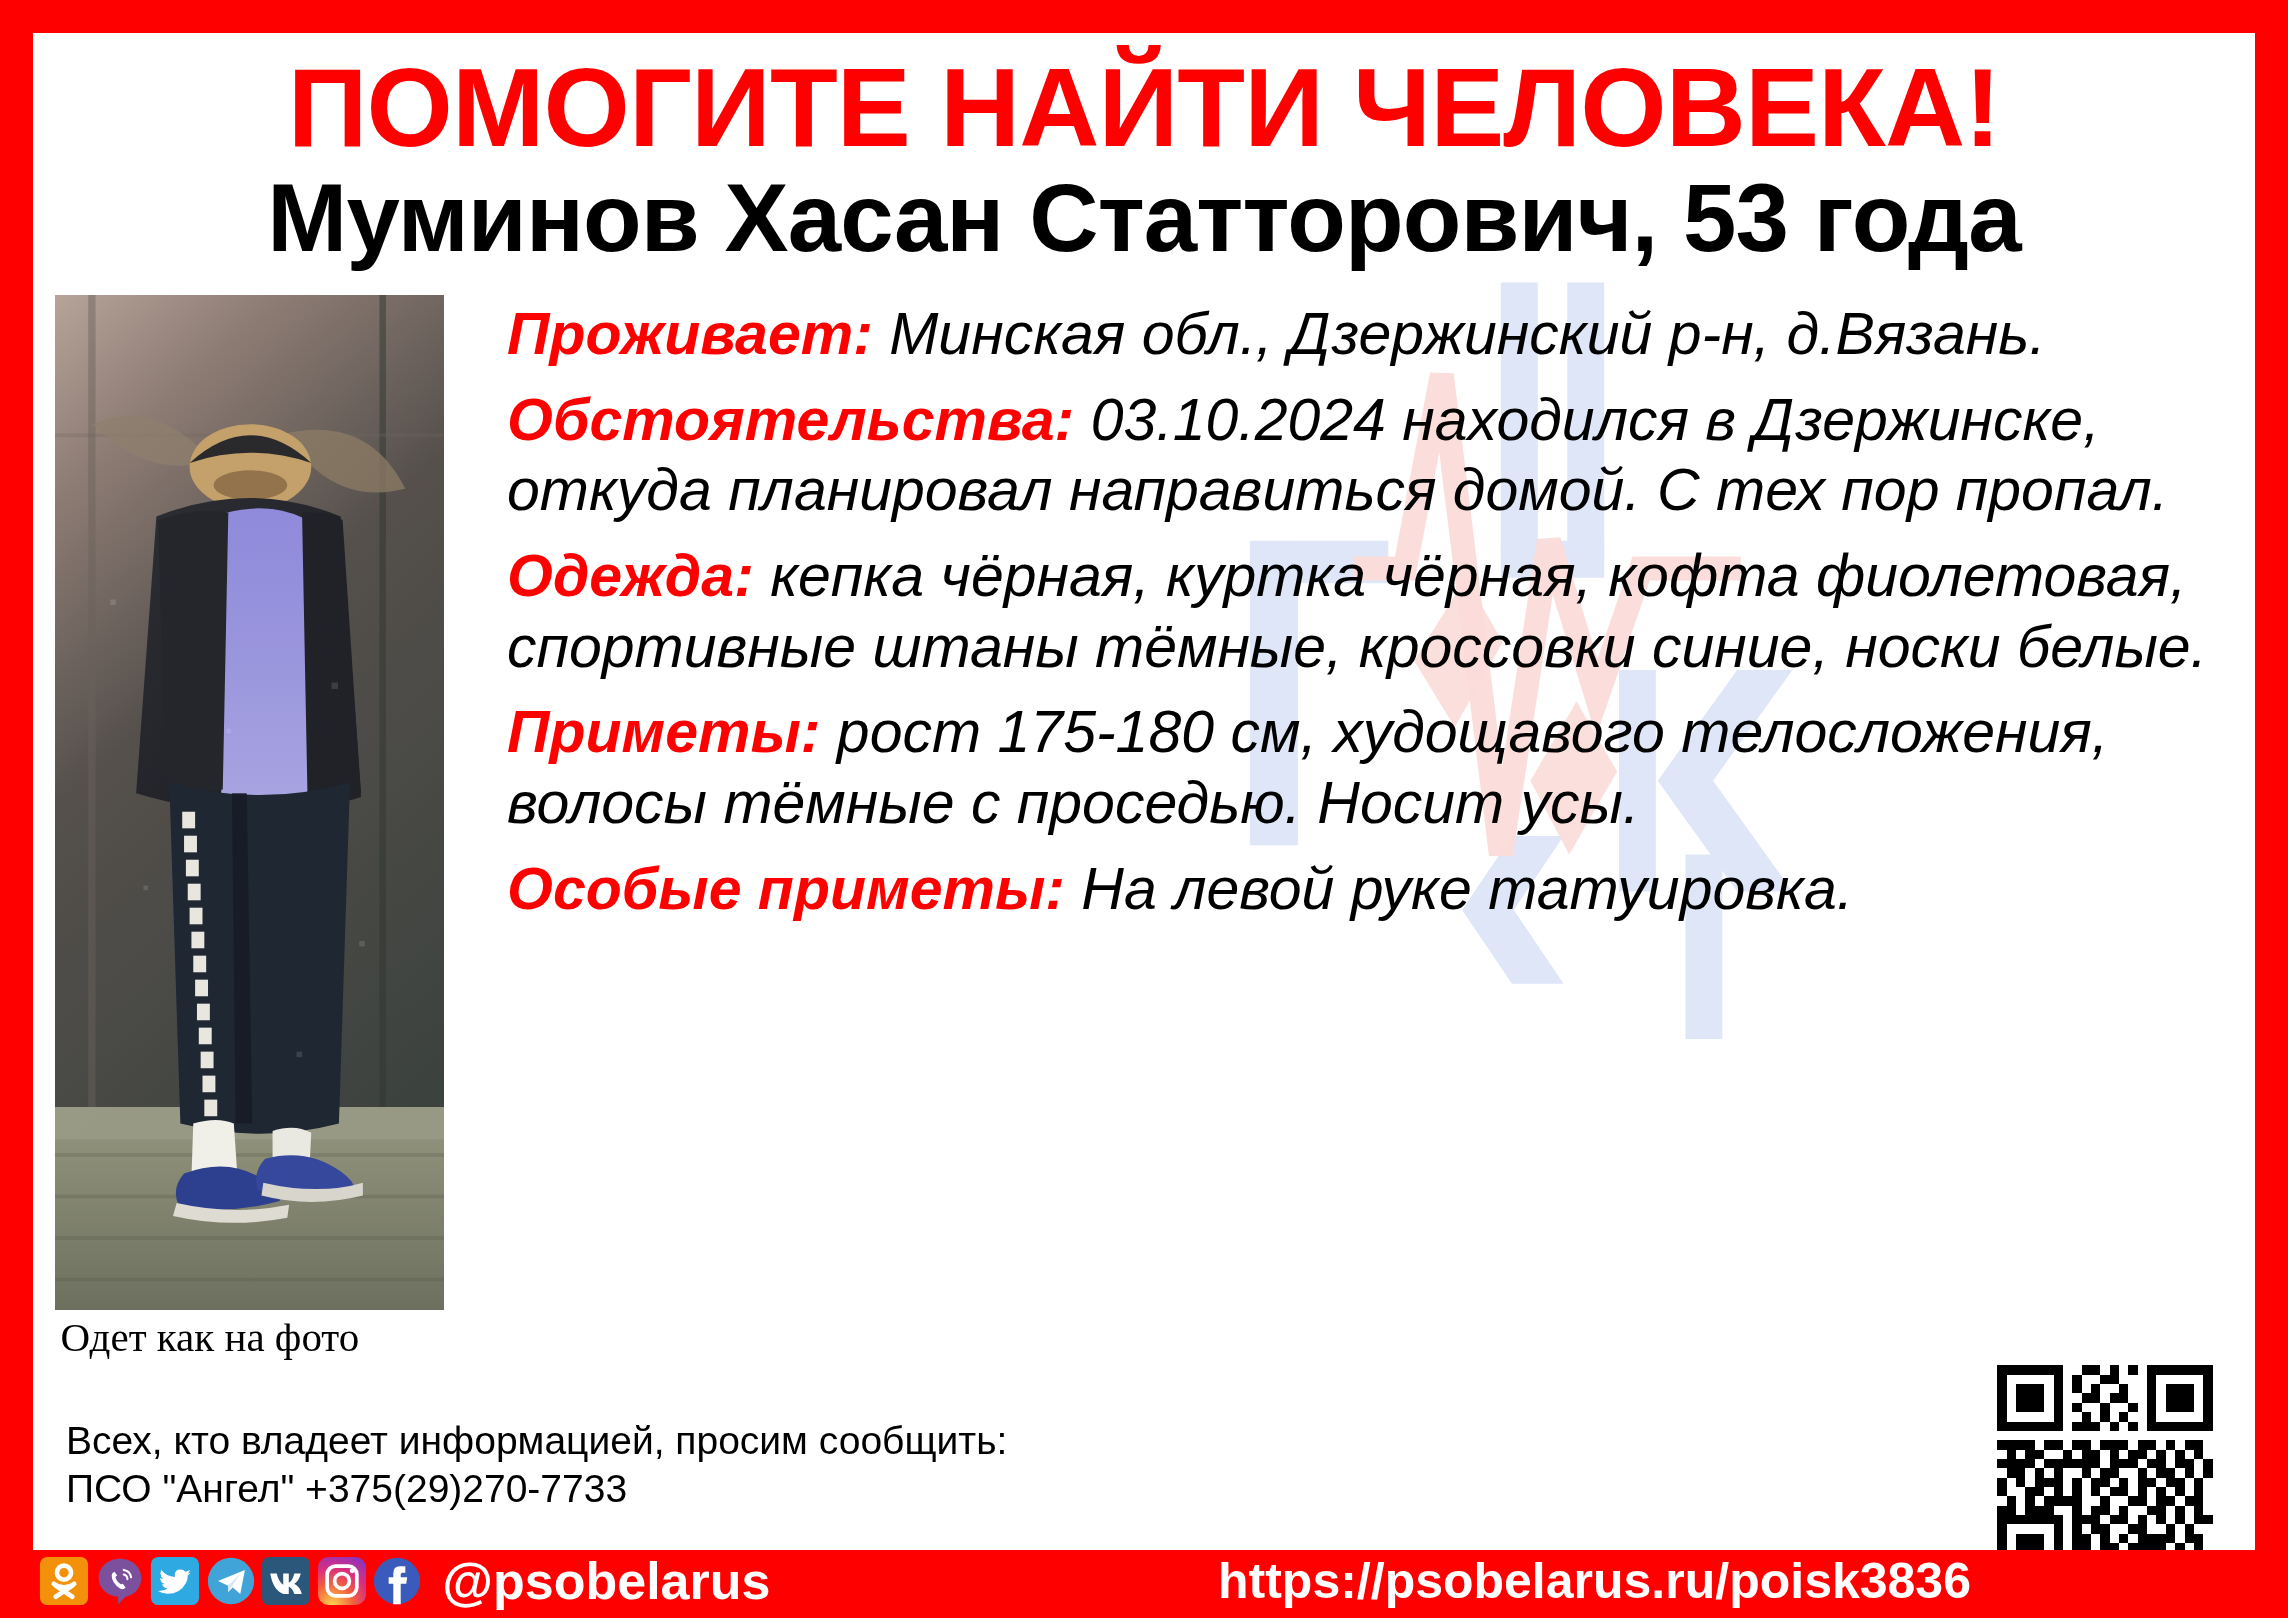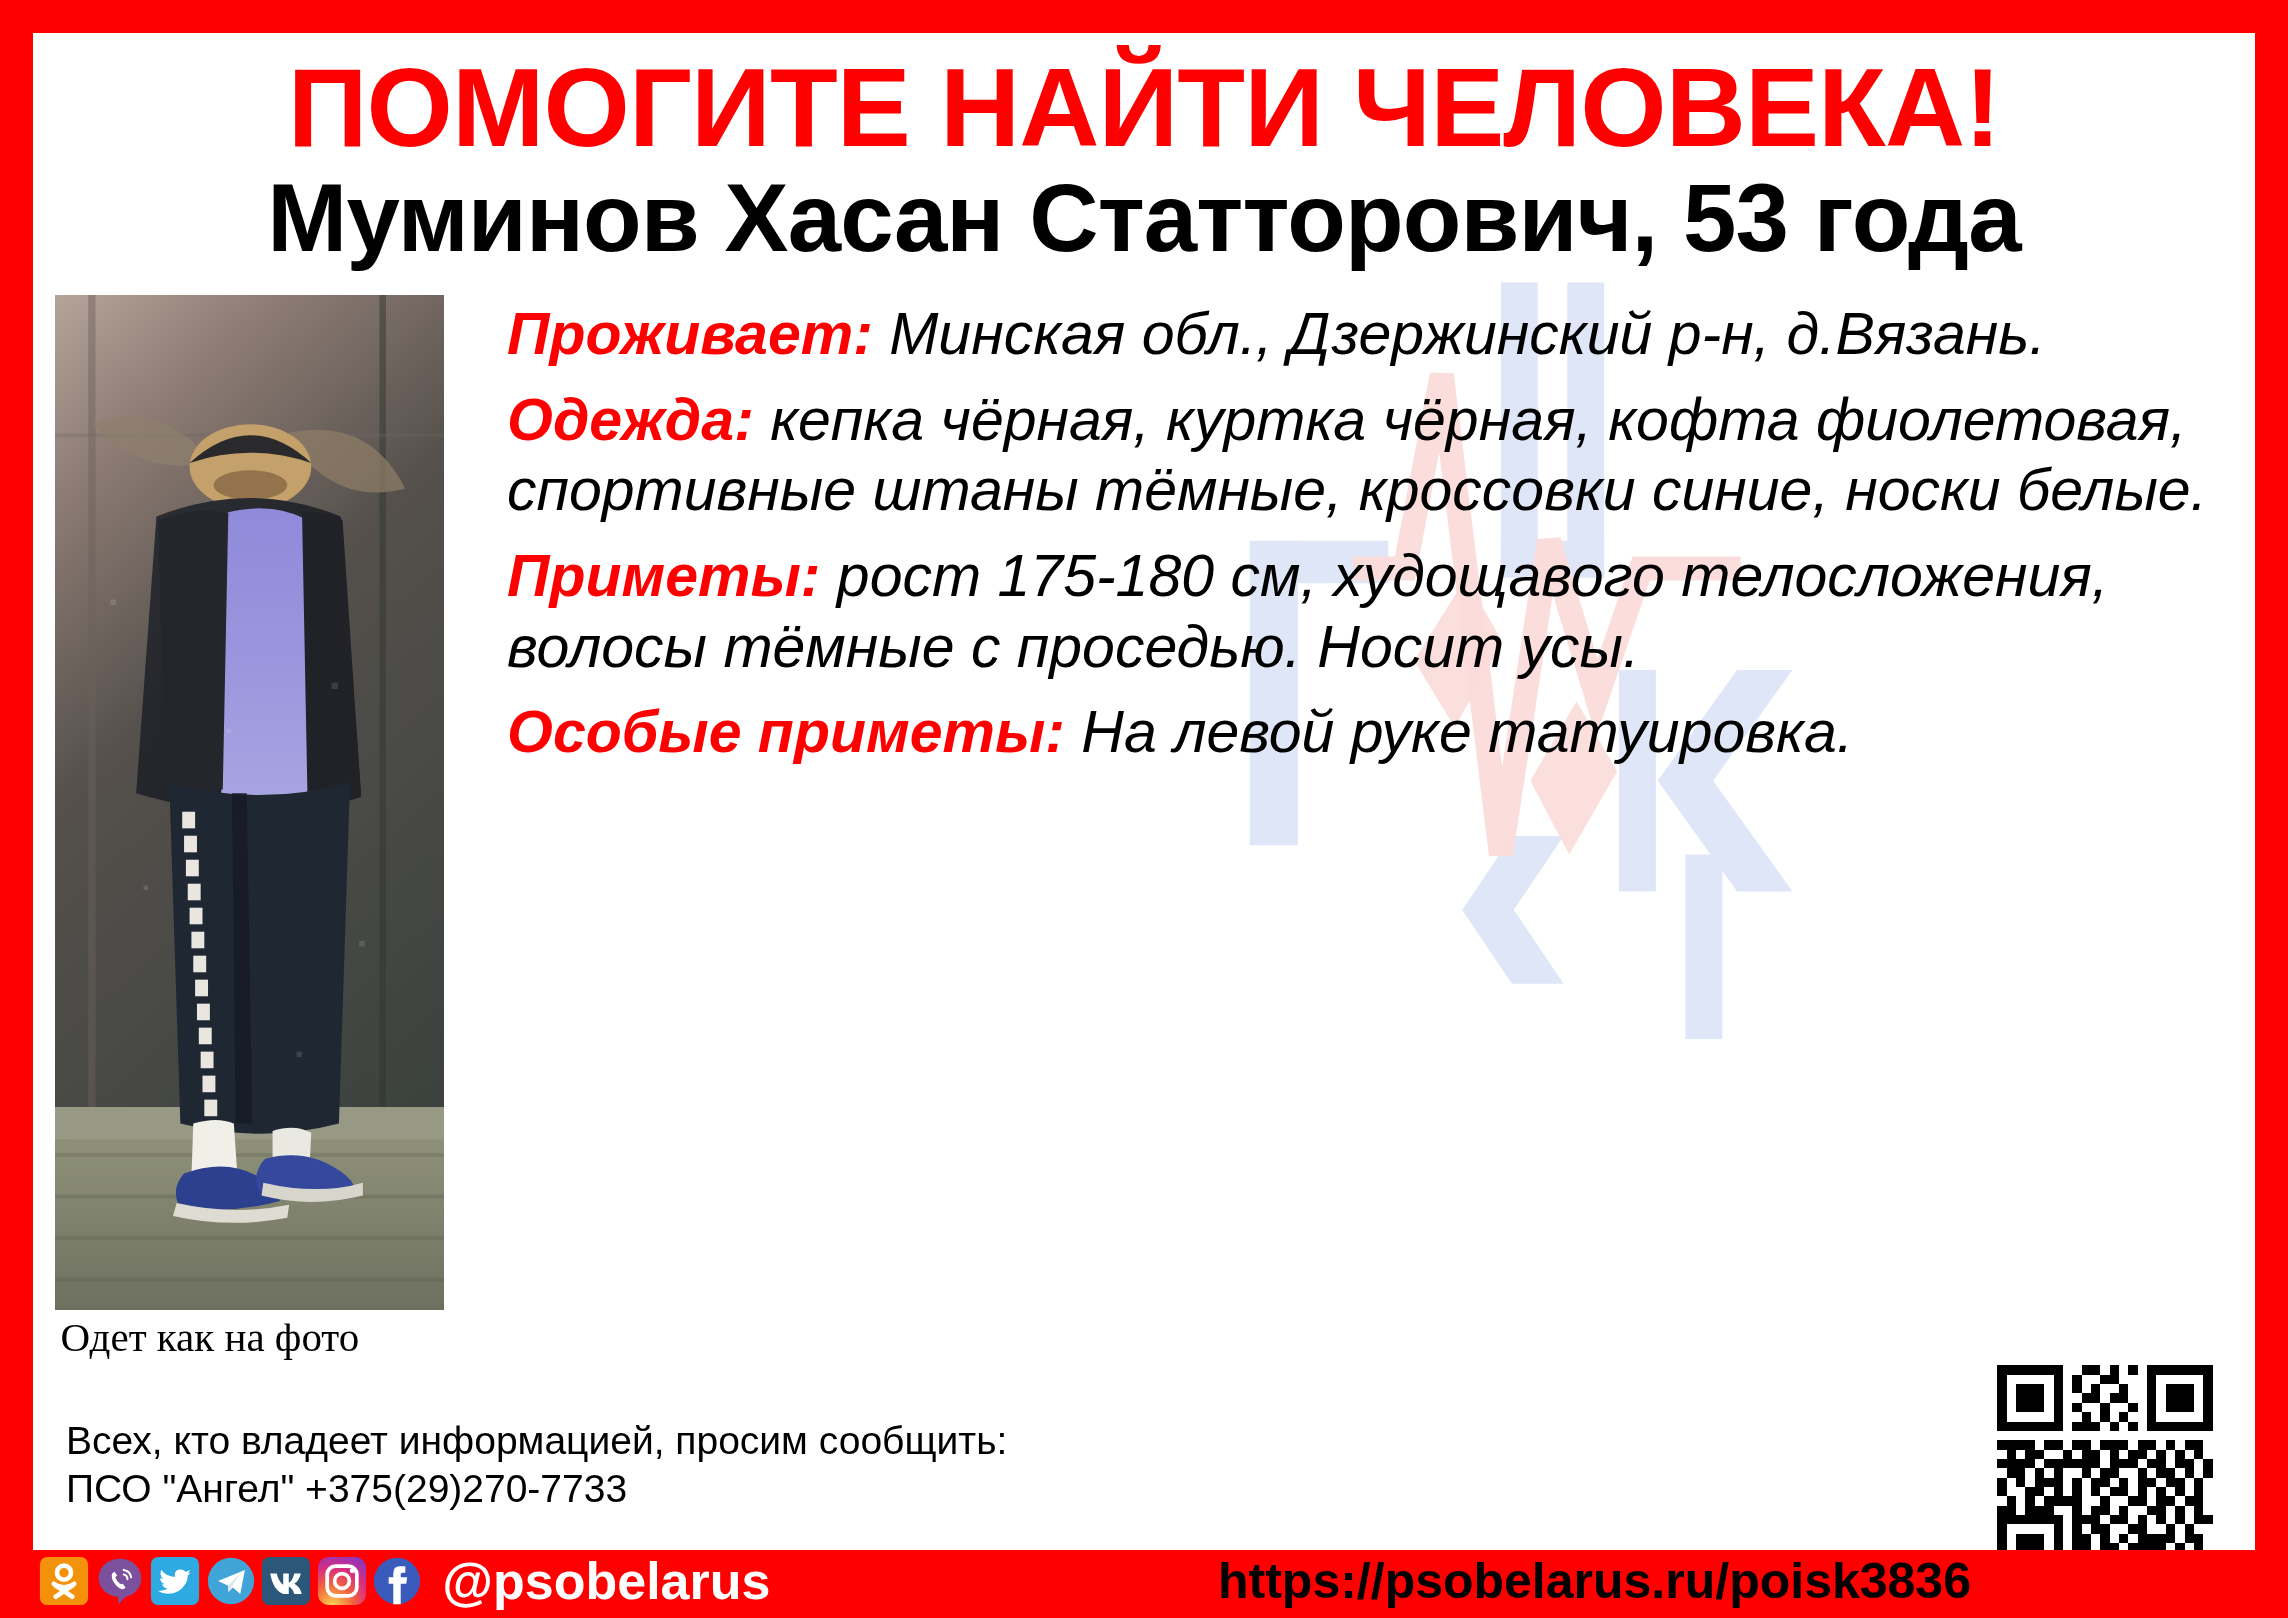--- a/index.html
+++ b/index.html
@@ -172,21 +172,21 @@
   }
   .handle {
     color: #ffffff;
     font-weight: bold;
     font-size: 52px;
     margin-left: 14.8px;
     line-height: 1;
     white-space: nowrap;
   }
   .site {
-    color: #000000;
+    color: #ffffff;
     font-weight: bold;
     font-size: 50px;
     line-height: 1;
     white-space: nowrap;
     position: absolute;
     left: 1218px;
     top: 50%;
     transform: translateY(-50%);
   }
 </style>
@@ -314,20 +314,23 @@
             <rect x="262" y="820" width="6" height="6"></rect>
           </g>
         </svg>
       </div>
       <div class="photo-caption">Одет как на фото</div>
     </div>
 
     <div class="desc">
       <p>
         <span class="lbl">Проживает:</span><span> Минская обл., Дзержинский р-н, д.Вязань.</span>
+      </p>
+      <p>
+        <span class="lbl">Обстоятельства:</span><span>  03.10.2024 находился в Дзержинске, откуда планировал направиться домой. С тех пор пропал.</span>
       </p>
       <p>
         <span class="lbl">Одежда:</span><span>  кепка чёрная, куртка чёрная, кофта фиолетовая, спортивные штаны тёмные, кроссовки синие, носки белые.</span>
       </p>
       <p>
         <span class="lbl">Приметы:</span><span> рост 175-180 см, худощавого телосложения, волосы тёмные с проседью. Носит усы.</span>
       </p>
       <p>
         <span class="lbl">Особые приметы:</span><span> На левой руке татуировка.</span>
       </p>

